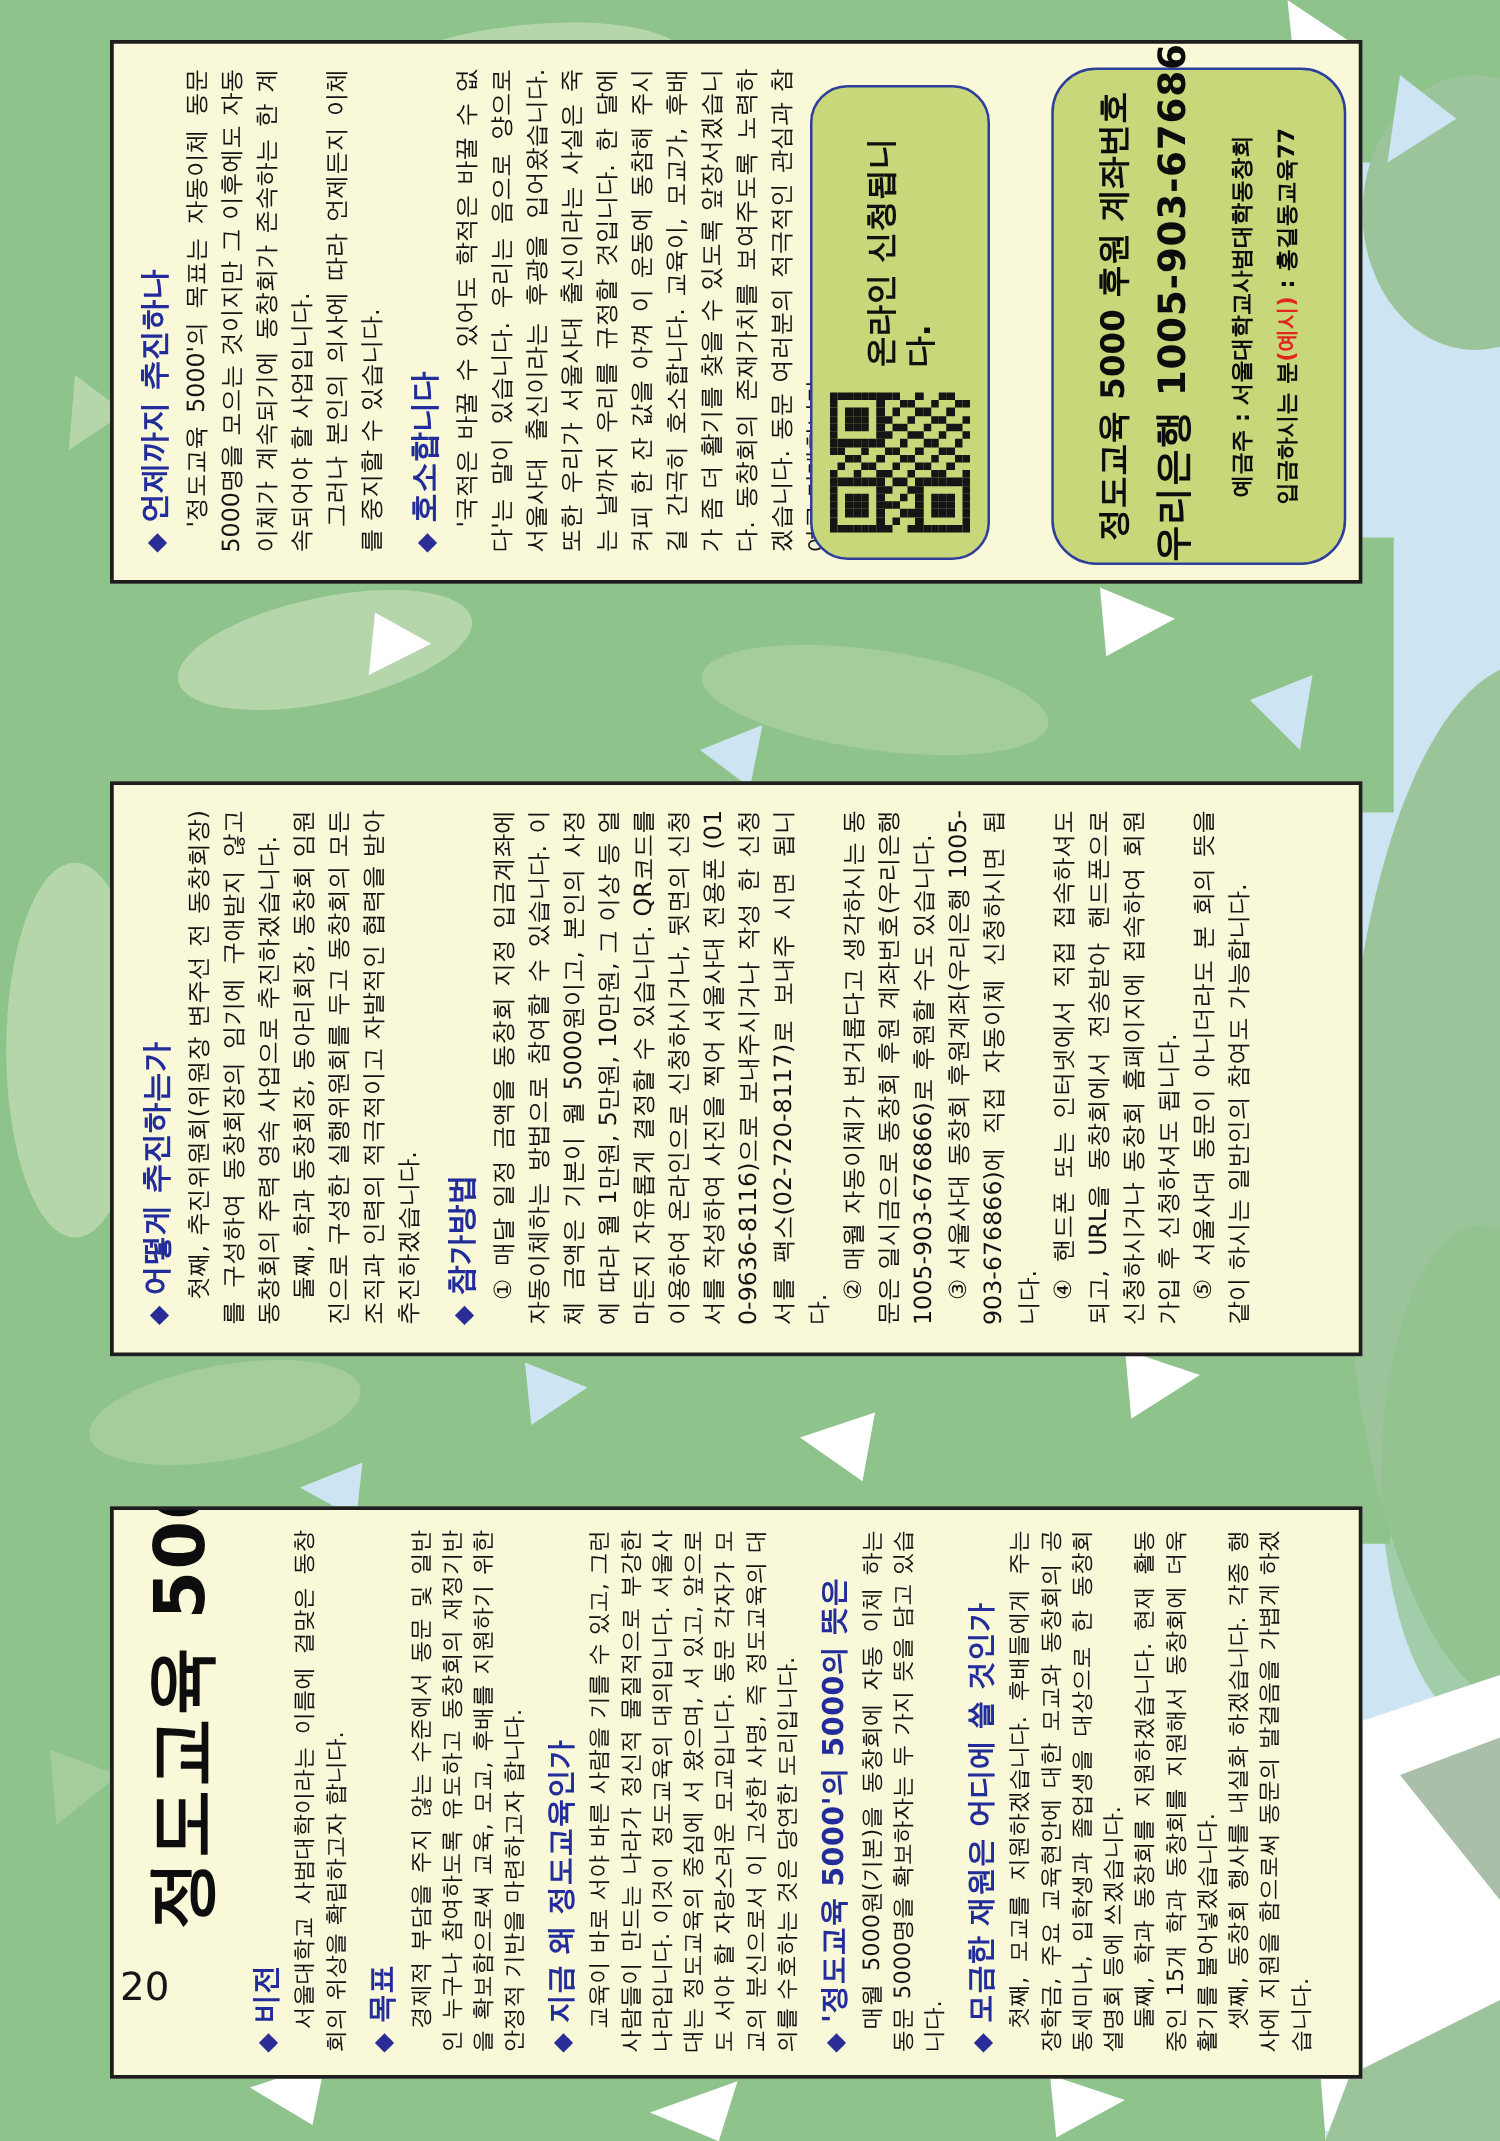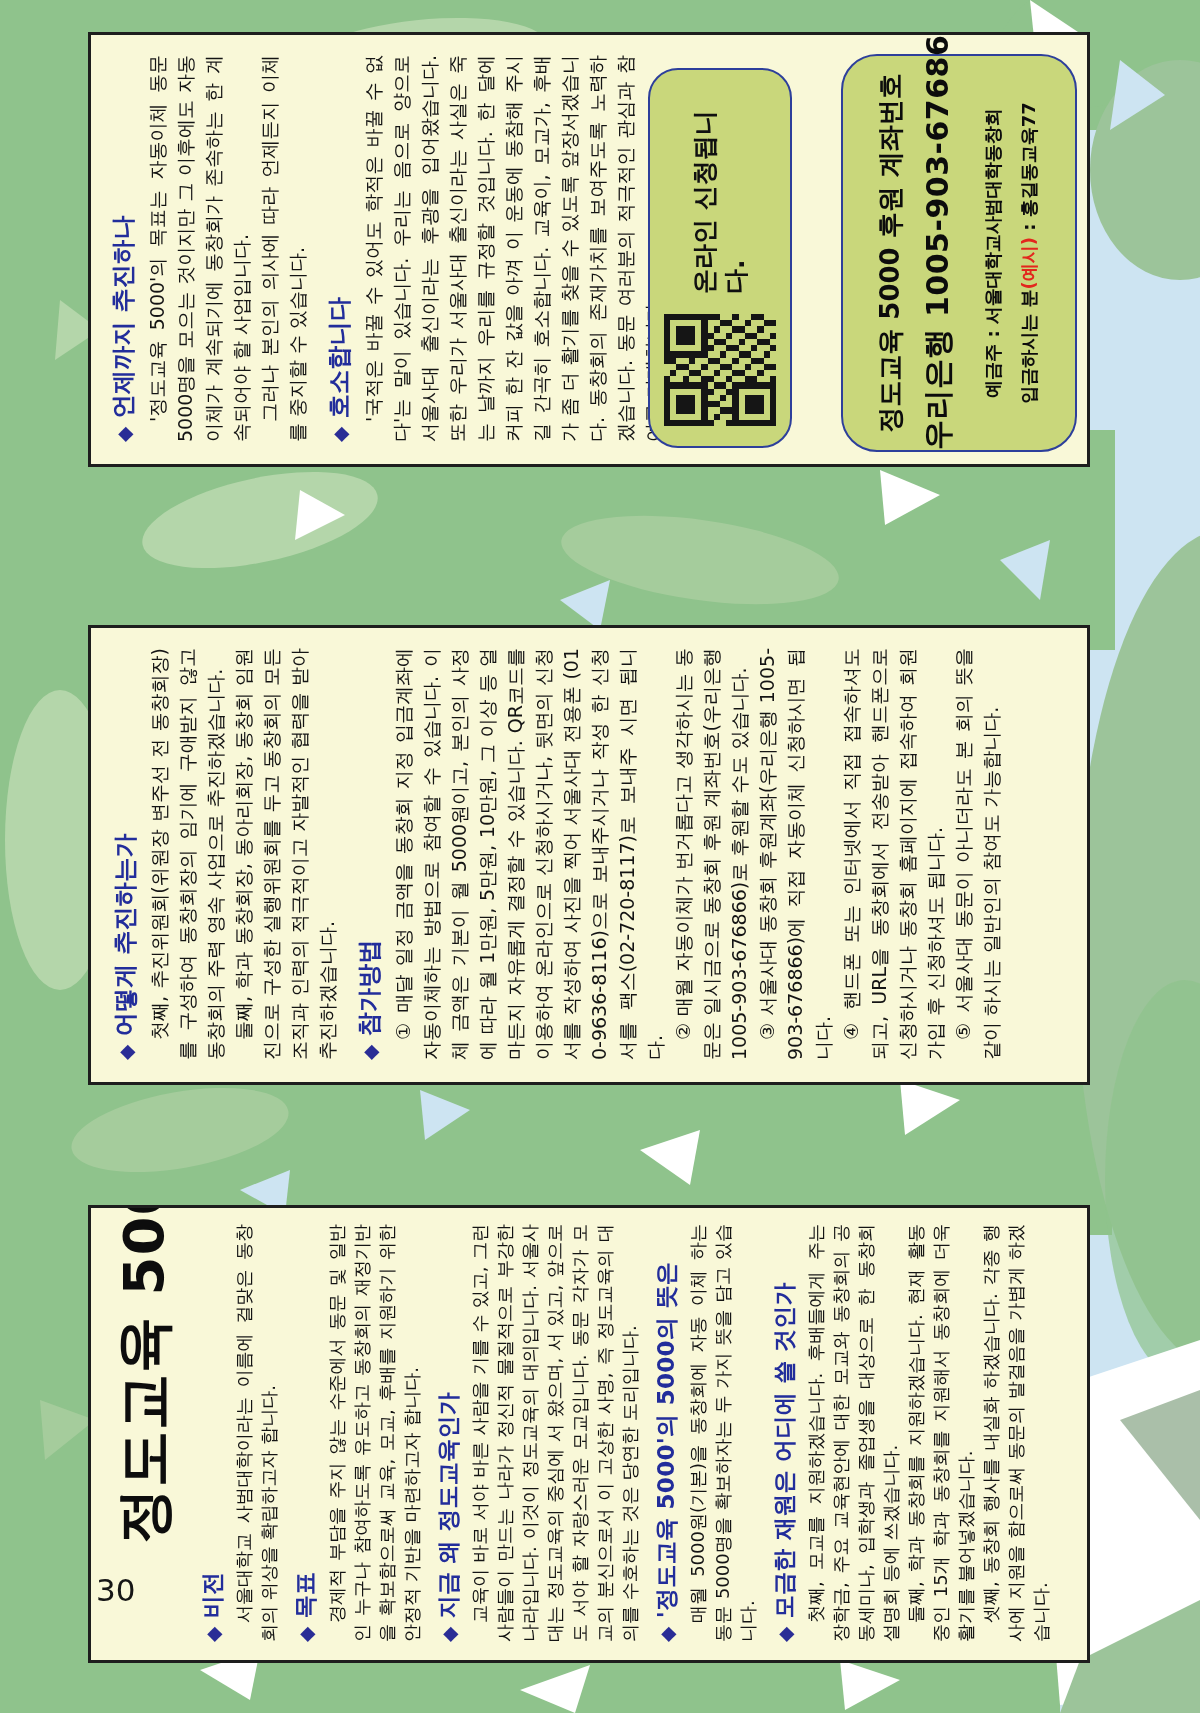--- a/index.html
+++ b/index.html
@@ -505,14 +505,14 @@
       </div>
       <div class="sec">
         <h3 class="head"><span class="dia">◆</span><span>모금한 재원은 어디에 쓸 것인가</span></h3>
         <p>첫째, 모교를 지원하겠습니다. 후배들에게 주는 장학금, 주요 교육현안에 대한 모교와 동창회의 공동세미나, 입학생과 졸업생을 대상으로 한 동창회 설명회 등에 쓰겠습니다.</p>
         <p>둘째, 학과 동창회를 지원하겠습니다. 현재 활동 중인 15개 학과 동창회를 지원해서 동창회에 더욱 활기를 불어넣겠습니다.</p>
         <p>셋째, 동창회 행사를 내실화 하겠습니다. 각종 행사에 지원을 함으로써 동문의 발걸음을 가볍게 하겠습니다.</p>
       </div>
     </div>
   </section>
 
-  <div class="pageno">30</div>
+  <div class="pageno">20</div>
 </div>
 
 </body></html>

